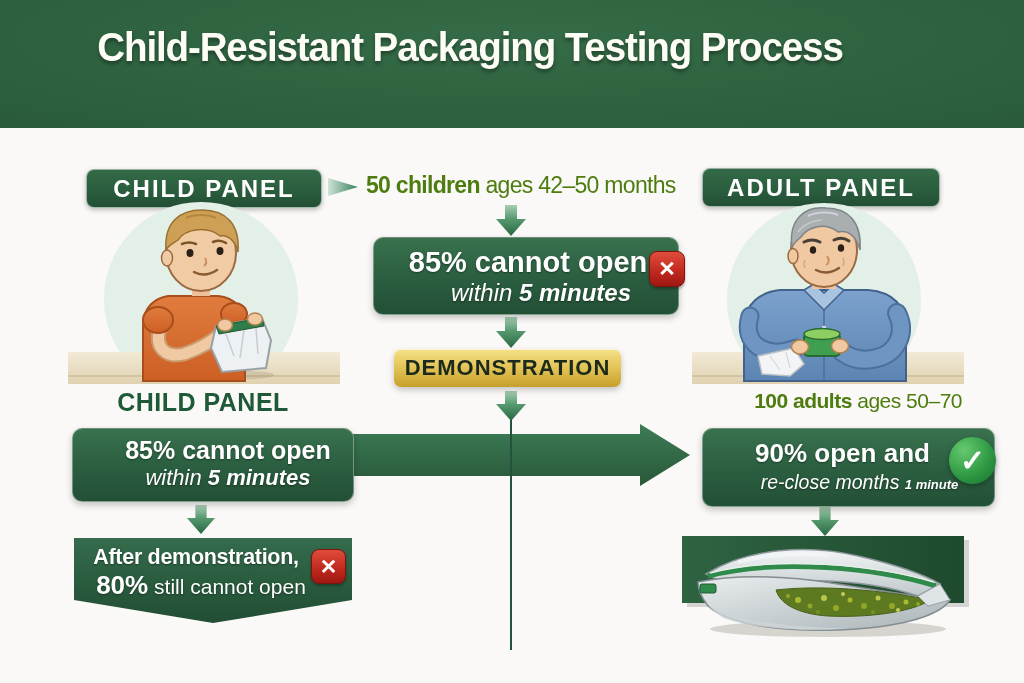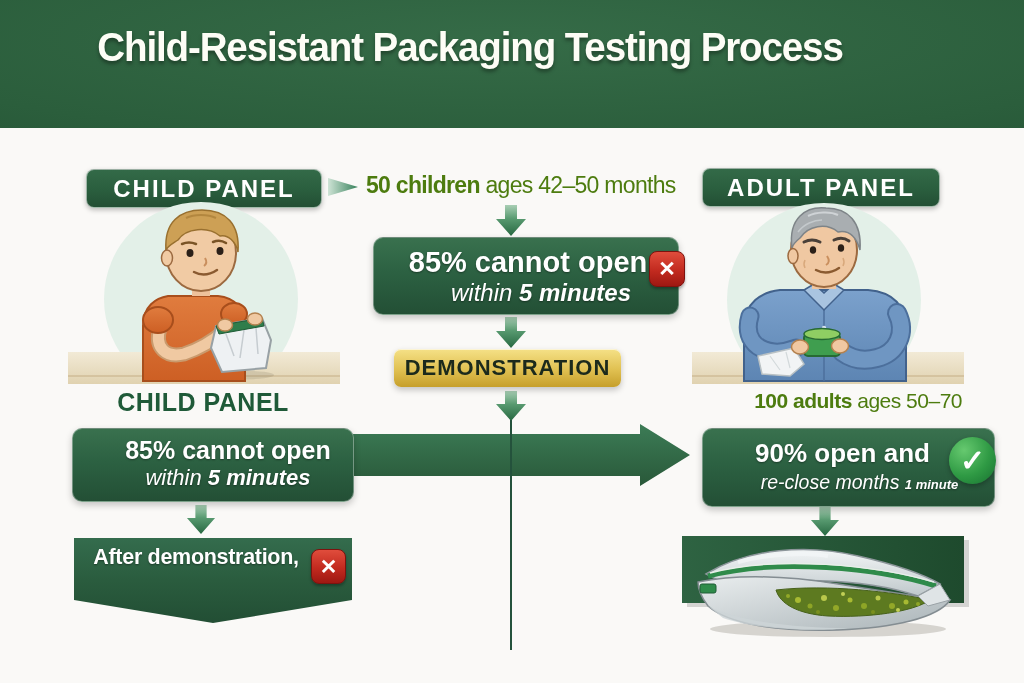--- a/index.html
+++ b/index.html
@@ -239,20 +239,24 @@
       <span class="w700">5 minutes</span>
     </div>
   </div>
 
   <svg class="abs" style="left:186px;top:504px;" width="30" height="31" viewBox="0 0 32 31">
     <path d="M10,0 H22 V14 H31 L16,31 L1,14 H10 Z" fill="url(#agrad)"></path>
   </svg>
 
   <div class="banner">
     <div class="l1" style="margin-top:7px;padding-right:34px;font-size:21.5px;font-weight:bold;letter-spacing:-0.3px;text-shadow:0 1px 2px rgba(0,0,0,0.4);">After demonstration,</div>
+    <div class="l2" style="padding-right:24px;font-size:21px;text-shadow:0 1px 2px rgba(0,0,0,0.4);">
+      <span class="w700" style="font-size:26px;">80%</span>
+      <span class="w400">still cannot open</span>
+    </div>
     <div class="fail-badge" style="right:6px;top:11px;width:33px;height:33px;">✕</div>
   </div>
 
   <div class="green-box" style="left:702px;top:428px;width:261px;height:77px;">
     <div class="l1" style="margin-top:10px;padding-right:42px;font-size:26px;">90% open and</div>
     <div class="l2" style="font-size:19.5px;padding-right:8px;margin-top:3px;">
       <span class="w400">re-close months</span>
       <span class="w700" style="font-size:13px;">1 minute</span>
     </div>
     <div class="check-badge" style="right:-2px;top:8px;">✓</div>

